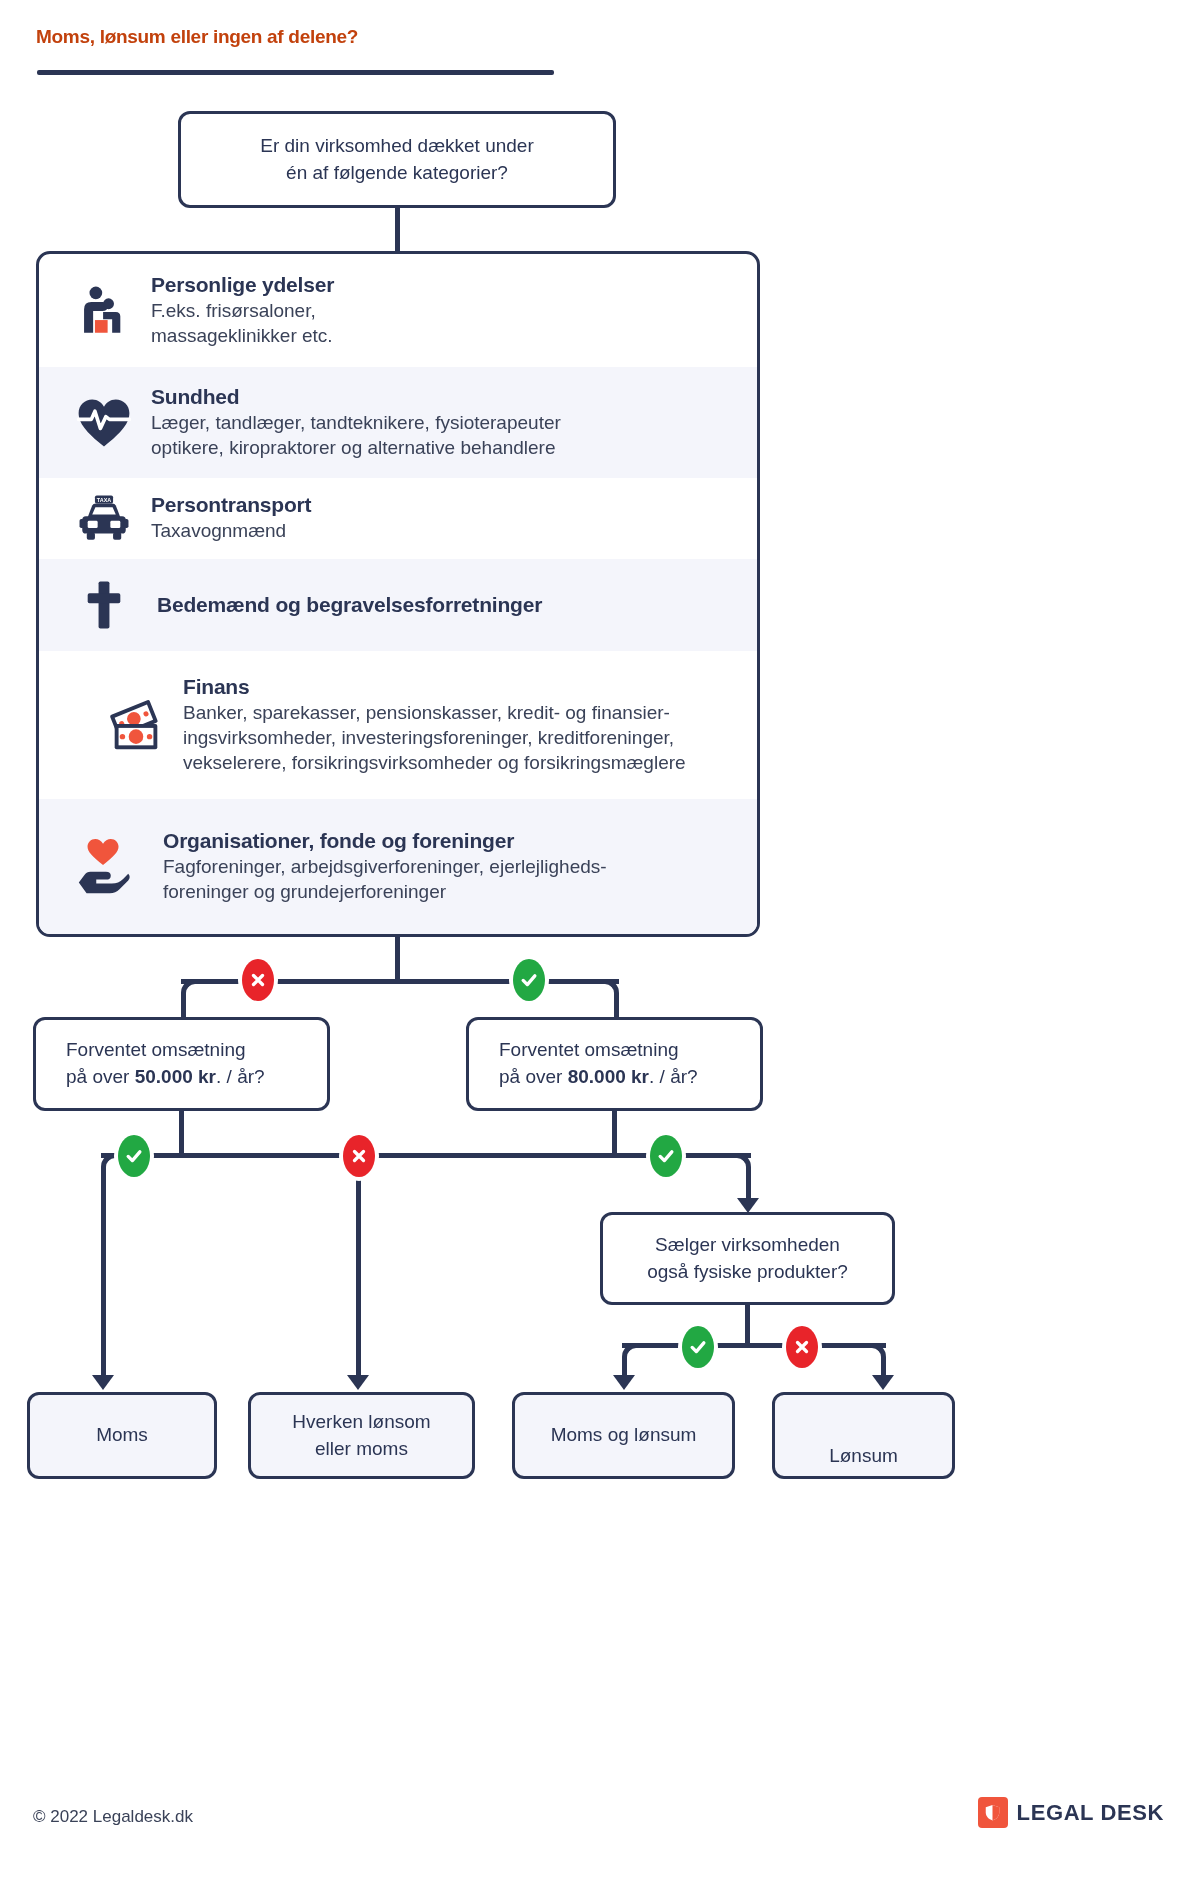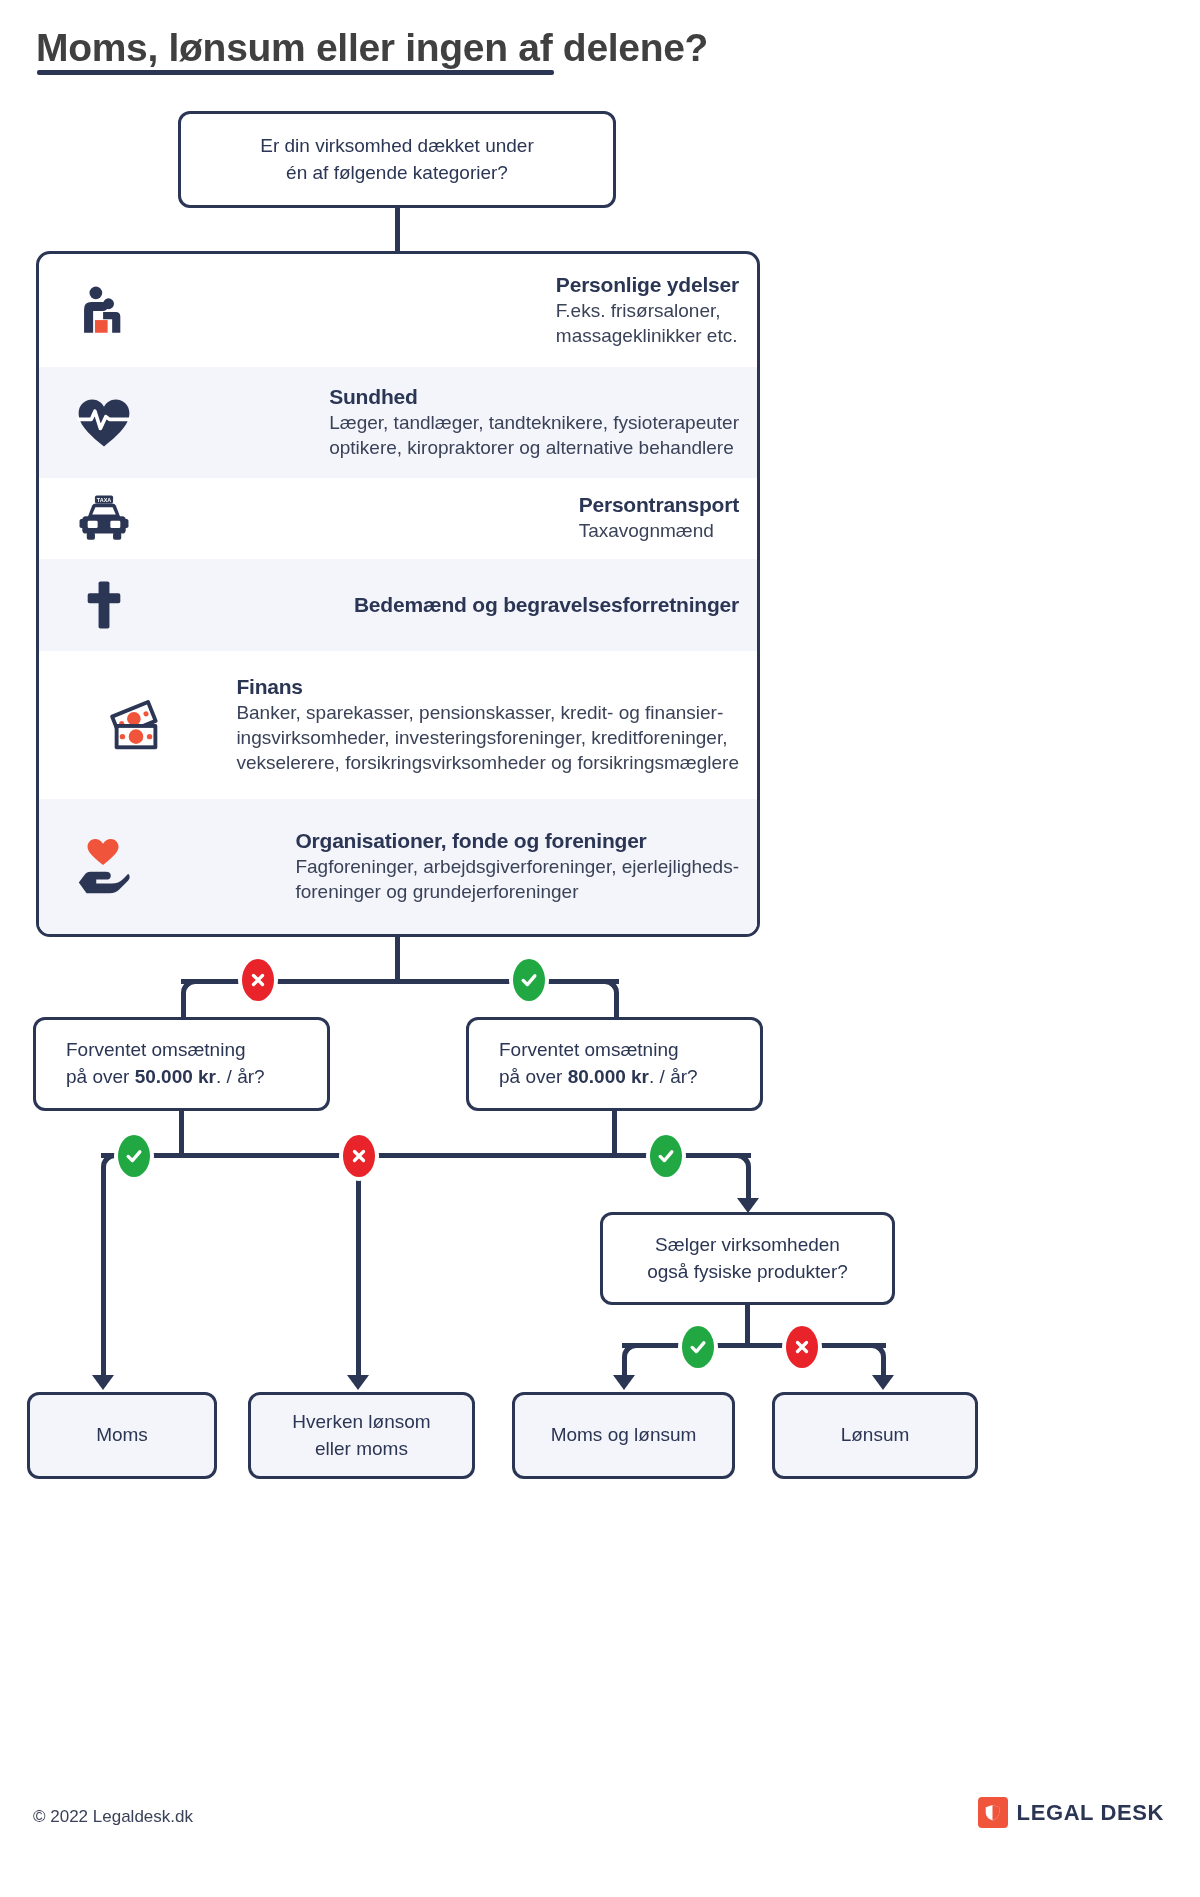--- a/index.html
+++ b/index.html
@@ -9,22 +9,22 @@
     font-family:"Liberation Sans", sans-serif;
     color:#2b3554;
     position:relative;
     overflow:hidden;
   }
   #stage { position:absolute; left:0; top:0; width:1200px; height:1897px; }
 
   
   #title {
     position:absolute; left:36px; top:26px;
-    font-size:39px; font-weight:bold; letter-spacing:-0.3px;
-    color:#404040; white-space:nowrap;
+    font-size:19px; font-weight:bold; letter-spacing:-0.3px;
+    color:#c2410c; white-space:nowrap;
   }
   #title-rule {
     position:absolute; left:37px; top:70px; width:517px; height:5px;
     background:#2b3554; border-radius:2px;
   }
 
   
   .node {
     position:absolute;
     border:3px solid #2b3554;
@@ -42,21 +42,20 @@
 
   
   #catbox {
     position:absolute; left:36px; top:251px; width:724px; height:686px;
     border:3px solid #2b3554; border-radius:14px;
     background:#ffffff; overflow:hidden; z-index:5;
   }
   .cat {
     display:flex; align-items:center;
     padding:0 18px 0 22px;
-    justify-content:space-between;
   }
   .cat.alt { background:#f4f5fb; }
   .cat .ic {
     width:86px; min-width:86px; height:100%;
     display:flex; align-items:center; justify-content:center;
   }
   .cat .tx { padding-left:4px; }
   .cat .hd {
     font-size:21px; font-weight:bold; color:#2b3554;
     letter-spacing:-0.2px; margin-bottom:1px;
@@ -343,21 +342,21 @@
 
   <div class="node result" style="left:248px; top:1392px; width:227px; height:87px; flex-direction:column;">
     <span class="line">Hverken lønsom</span>
     <span class="line">eller moms</span>
   </div>
 
   <div class="node result" style="left:512px; top:1392px; width:223px; height:87px;">
     <span class="line">Moms og lønsum</span>
   </div>
 
-  <div class="node result" style="left:772px; top:1392px; width:206px; height:87px;">
+  <div class="node result" style="left:772px; top:1392px; width:183px; height:87px;align-items:flex-end;">
     <span class="line">Lønsum</span>
   </div>
 
   <div id="copyright">© 2022 Legaldesk.dk</div>
   <div id="logo">
     <span class="mark">
       <svg width="15" height="17" viewBox="0 0 20 22">
         <path d="M10 1 L19 4 L19 11 C19 16 15 20 10 21.5 C5 20 1 16 1 11 L1 4 Z" fill="#ffffff"></path>
         <path d="M10 1 L19 4 L19 11 C19 16 15 20 10 21.5 Z" fill="#f0553c"></path>
       </svg>

